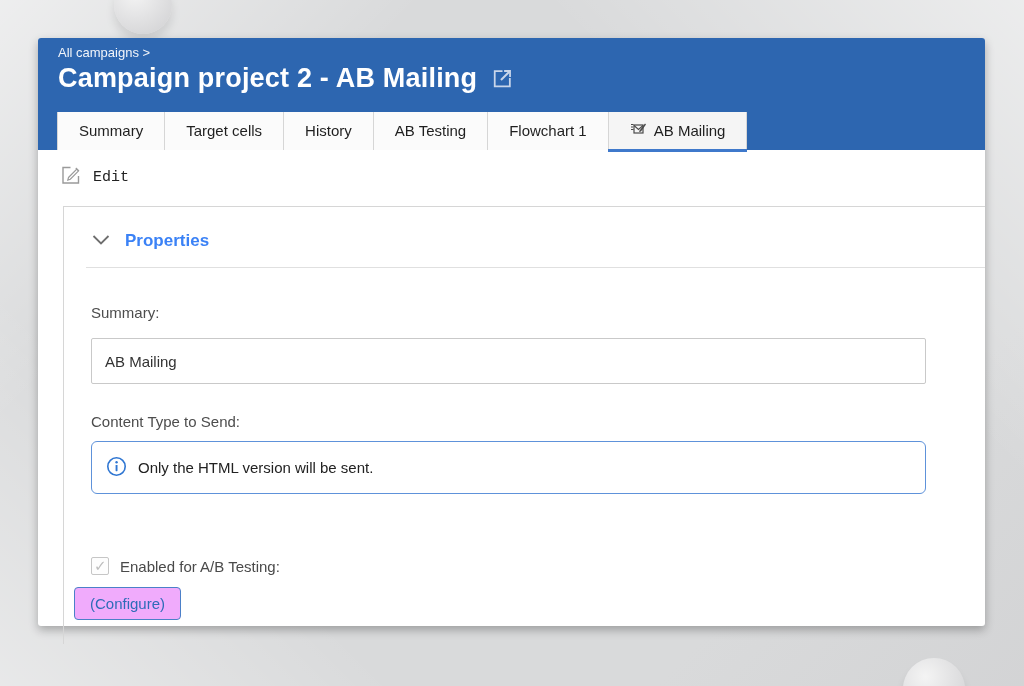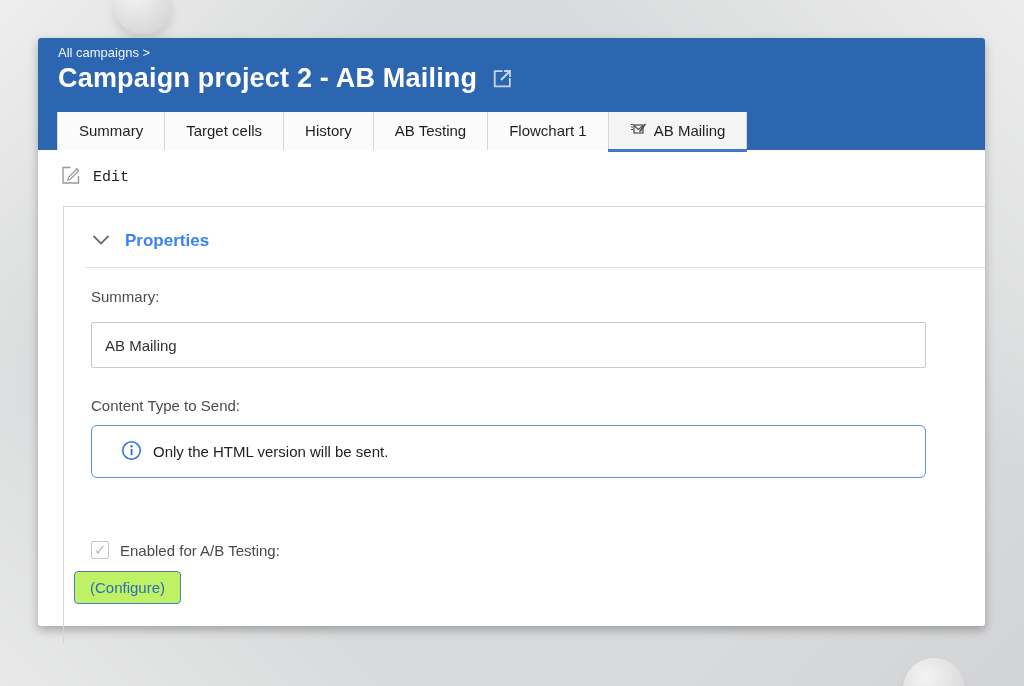--- a/index.html
+++ b/index.html
@@ -61,44 +61,44 @@
   
   .panel{
     margin-left:25px;width:calc(100% - 25px);height:438px;box-sizing:border-box;
     border-left:1px solid #d6d6d6;border-top:1px solid #d6d6d6;overflow:hidden;
   }
   .panel-body{padding:24px 0 0 27px;}
   .panel-header{display:inline-flex;align-items:center;gap:14px;cursor:pointer;}
   .section-title{font-size:17px;font-weight:bold;color:#3b82f6;}
   .rule{border:none;border-top:1px solid #e0e0e0;margin:16px 0 0 -5px;}
 
-  .field-label{display:block;margin-top:20px;font-size:15px;color:#4d4d4d;}
+  .field-label{display:block;margin-top:36px;font-size:15px;color:#4d4d4d;}
   .text-input{
     display:block;margin-top:17px;width:835px;height:46px;box-sizing:border-box;
     border:1px solid #c9c9c9;border-radius:2px;padding:0 13px;
     font-family:inherit;font-size:15px;color:#333;background:#fff;outline:none;
   }
   .info-box{
     margin-top:11px;width:835px;height:53px;box-sizing:border-box;
     border:1px solid #5e92da;border-radius:6px;background:#fff;
-    display:flex;align-items:center;gap:11px;padding-left:29px;
+    display:flex;align-items:center;gap:11px;padding-left:14px;
     font-size:15px;color:#222;
   }
   .checkbox-row{margin-top:63px;display:flex;align-items:center;text-align:right;}
   .checkbox{
     width:18px;height:18px;box-sizing:border-box;border:1px solid #c6c6c6;
     border-radius:2px;background:#fdfdfd;position:relative;cursor:default;
   }
   .checkbox::after{
     content:"\2713";position:absolute;left:2px;top:-1px;
     font-size:15px;font-weight:bold;color:#bdbdbd;
   }
   .checkbox-label{margin-left:11px;font-size:15px;color:#4a4a4a;}
   .configure-btn{
-    margin:12px 0 0 -17px;display:inline-block;background:#bef264;cursor:pointer;
+    margin:12px 0 0 -17px;display:inline-block;background:#f0abfc;cursor:pointer;
     border:1px solid #4b80c8;border-radius:4px;padding:7px 15px;
     font-family:inherit;font-size:15px;color:#2e6cb8;
   }
 </style>
 </head>
 <body>
 
 <div class="sphere sphere-top"></div>
 <div class="sphere sphere-bottom"></div>
 

